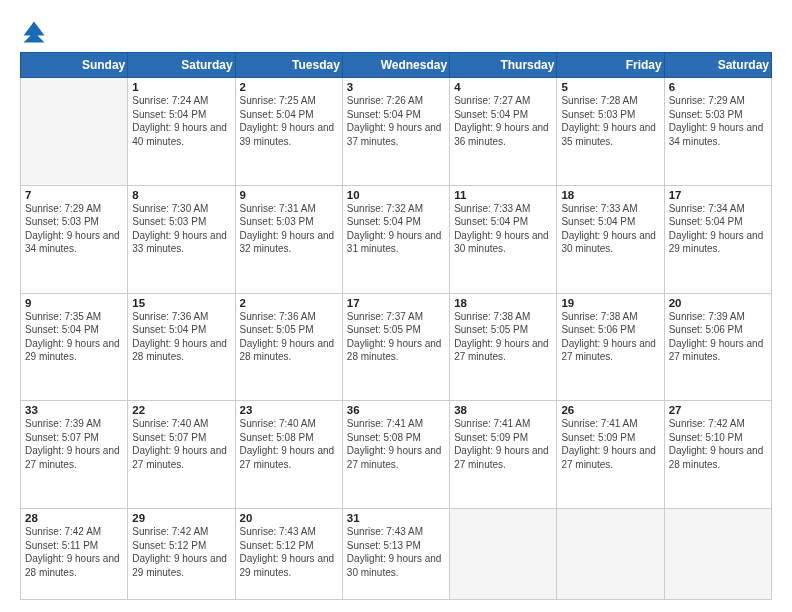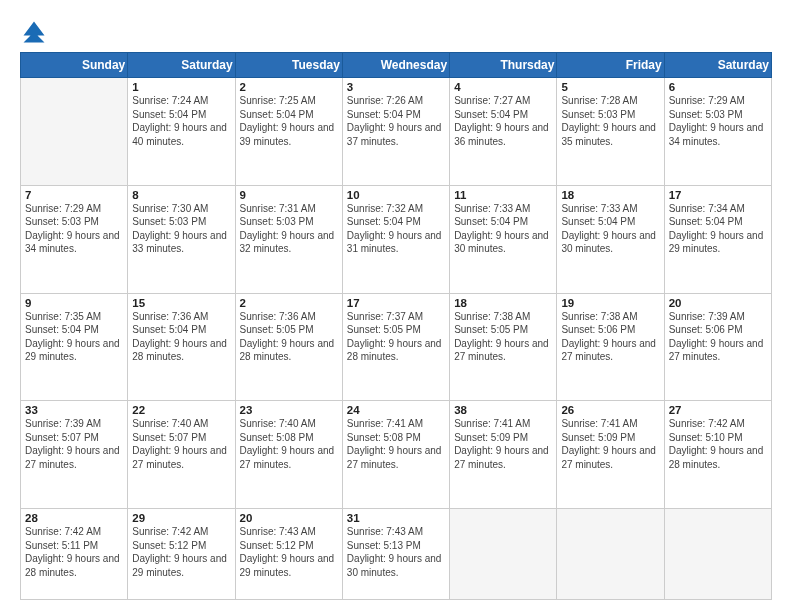--- a/index.html
+++ b/index.html
@@ -163,21 +163,21 @@
           <td><span class="day-number">2</span><span class="day-detail">Sunrise: 7:36 AM<br>Sunset: 5:05 PM<br>Daylight: 9 hours and 28 minutes.</span></td>
           <td><span class="day-number">17</span><span class="day-detail">Sunrise: 7:37 AM<br>Sunset: 5:05 PM<br>Daylight: 9 hours and 28 minutes.</span></td>
           <td><span class="day-number">18</span><span class="day-detail">Sunrise: 7:38 AM<br>Sunset: 5:05 PM<br>Daylight: 9 hours and 27 minutes.</span></td>
           <td><span class="day-number">19</span><span class="day-detail">Sunrise: 7:38 AM<br>Sunset: 5:06 PM<br>Daylight: 9 hours and 27 minutes.</span></td>
           <td><span class="day-number">20</span><span class="day-detail">Sunrise: 7:39 AM<br>Sunset: 5:06 PM<br>Daylight: 9 hours and 27 minutes.</span></td>
         </tr>
         <tr>
           <td><span class="day-number">33</span><span class="day-detail">Sunrise: 7:39 AM<br>Sunset: 5:07 PM<br>Daylight: 9 hours and 27 minutes.</span></td>
           <td><span class="day-number">22</span><span class="day-detail">Sunrise: 7:40 AM<br>Sunset: 5:07 PM<br>Daylight: 9 hours and 27 minutes.</span></td>
           <td><span class="day-number">23</span><span class="day-detail">Sunrise: 7:40 AM<br>Sunset: 5:08 PM<br>Daylight: 9 hours and 27 minutes.</span></td>
-          <td><span class="day-number">24</span><span class="day-detail">Sunrise: 7:41 AM<br>Sunset: 5:08 PM<br>Daylight: 9 hours and 27 minutes.</span></td>
+          <td><span class="day-number">36</span><span class="day-detail">Sunrise: 7:41 AM<br>Sunset: 5:08 PM<br>Daylight: 9 hours and 27 minutes.</span></td>
           <td><span class="day-number">38</span><span class="day-detail">Sunrise: 7:41 AM<br>Sunset: 5:09 PM<br>Daylight: 9 hours and 27 minutes.</span></td>
           <td><span class="day-number">26</span><span class="day-detail">Sunrise: 7:41 AM<br>Sunset: 5:09 PM<br>Daylight: 9 hours and 27 minutes.</span></td>
           <td><span class="day-number">27</span><span class="day-detail">Sunrise: 7:42 AM<br>Sunset: 5:10 PM<br>Daylight: 9 hours and 28 minutes.</span></td>
         </tr>
         <tr class="last-row">
           <td><span class="day-number">28</span><span class="day-detail">Sunrise: 7:42 AM<br>Sunset: 5:11 PM<br>Daylight: 9 hours and 28 minutes.</span></td>
           <td><span class="day-number">29</span><span class="day-detail">Sunrise: 7:42 AM<br>Sunset: 5:12 PM<br>Daylight: 9 hours and 29 minutes.</span></td>
           <td><span class="day-number">20</span><span class="day-detail">Sunrise: 7:43 AM<br>Sunset: 5:12 PM<br>Daylight: 9 hours and 29 minutes.</span></td>
           <td><span class="day-number">31</span><span class="day-detail">Sunrise: 7:43 AM<br>Sunset: 5:13 PM<br>Daylight: 9 hours and 30 minutes.</span></td>
           <td class="empty"></td>

